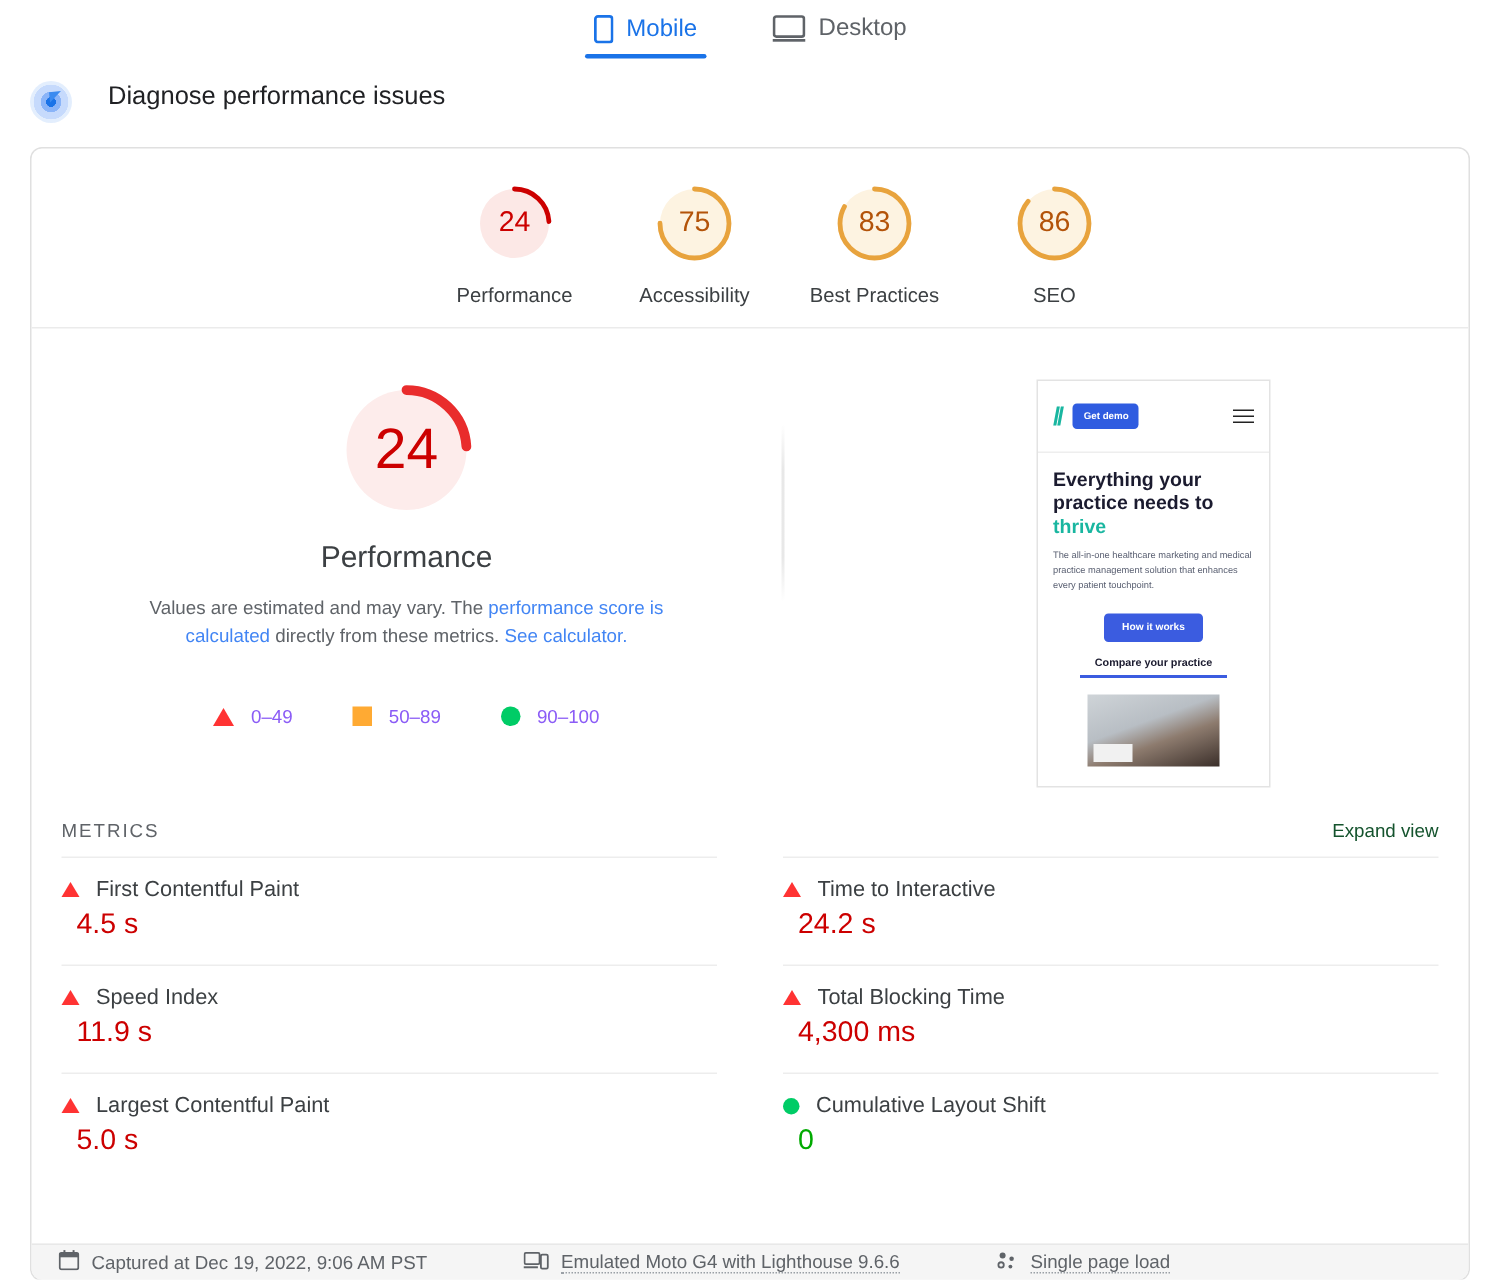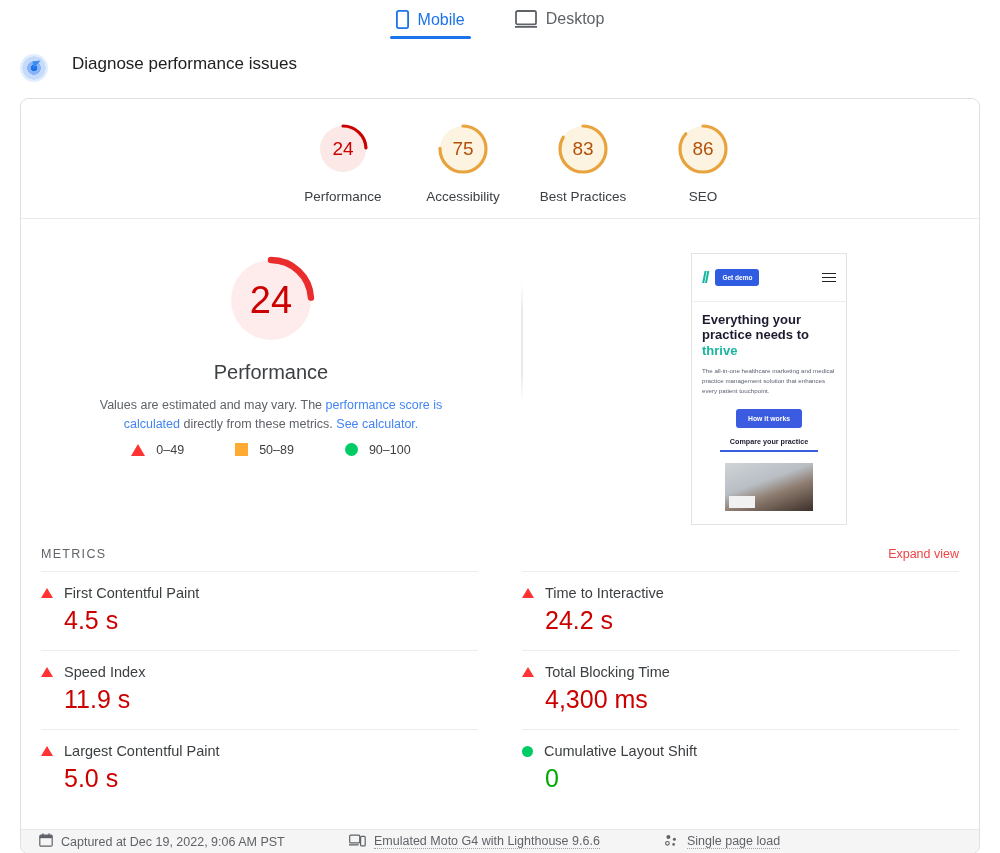--- a/index.html
+++ b/index.html
@@ -91,21 +91,21 @@
     position: absolute; inset: 0;
     display: flex; align-items: center; justify-content: center;
     font-size: 38px;
   }
   .hero-cat { margin-top: 14px; font-size: 20px; color: #3c4043; }
   .hero-desc {
     margin-top: 12px; width: 400px; text-align: center;
     font-size: 12.5px; line-height: 1.55; color: #5f6368;
   }
   .hero-desc a { color: #4285f4; text-decoration: none; cursor: pointer; }
-  .legend { display: flex; gap: 51px; margin-top: 8px; font-size: 12.5px; color: #404040; }
+  .legend { display: flex; gap: 40px; margin-top: 36px; font-size: 12.5px; color: #8b5cf6; }
   .legend-item { display: flex; align-items: center; gap: 11px; }
 
   .tri {
     width: 0; height: 0;
     border-left: 7px solid transparent; border-right: 7px solid transparent;
     border-bottom: 12px solid #f33;
   }
   .tri-sm {
     width: 0; height: 0;
     border-left: 6px solid transparent; border-right: 6px solid transparent;
@@ -155,31 +155,31 @@
     content:""; position:absolute; left:4px; bottom:3px;
     width:26px; height:12px; background:#f1f1f1;
   }
 
   
   .metrics-head {
     display: flex; align-items: center; justify-content: space-between;
     padding: 16px 20px 10px 20px;
   }
   .metrics-title { font-size: 12.5px; letter-spacing: 1.3px; color: #5f6368; }
-  .expand-view { font-size: 12.5px; color: #ef4444; cursor: pointer; }
+  .expand-view { font-size: 12.5px; color: #14532d; cursor: pointer; }
   .metrics-grid {
     display: grid; grid-template-columns: 1fr 1fr;
     column-gap: 44px; padding: 0 20px;
   }
   .metric {
     padding: 13px 0 15px 0; border-top: 1px solid #ededed;
   }
   .metric-top { display: flex; align-items: center; gap: 11px; }
   .metric-name { font-size: 14.5px; color: #3c4043; }
-  .metric-value { margin-top: 5px; margin-left: 23px; font-size: 25px; }
+  .metric-value { margin-top: 5px; margin-left: 10px; font-size: 19px; }
   .metric-value.bad { color: #c00; }
   .metric-value.good { color: #0a0; }
 
   
   .footer {
     margin-top: auto;
     background: #f5f5f5; border-top: 1px solid #e8e8e8;
     height: 24px; display: flex; align-items: center;
     padding-left: 18px; gap: 0; font-size: 12.5px; color: #5f6368;
   }

